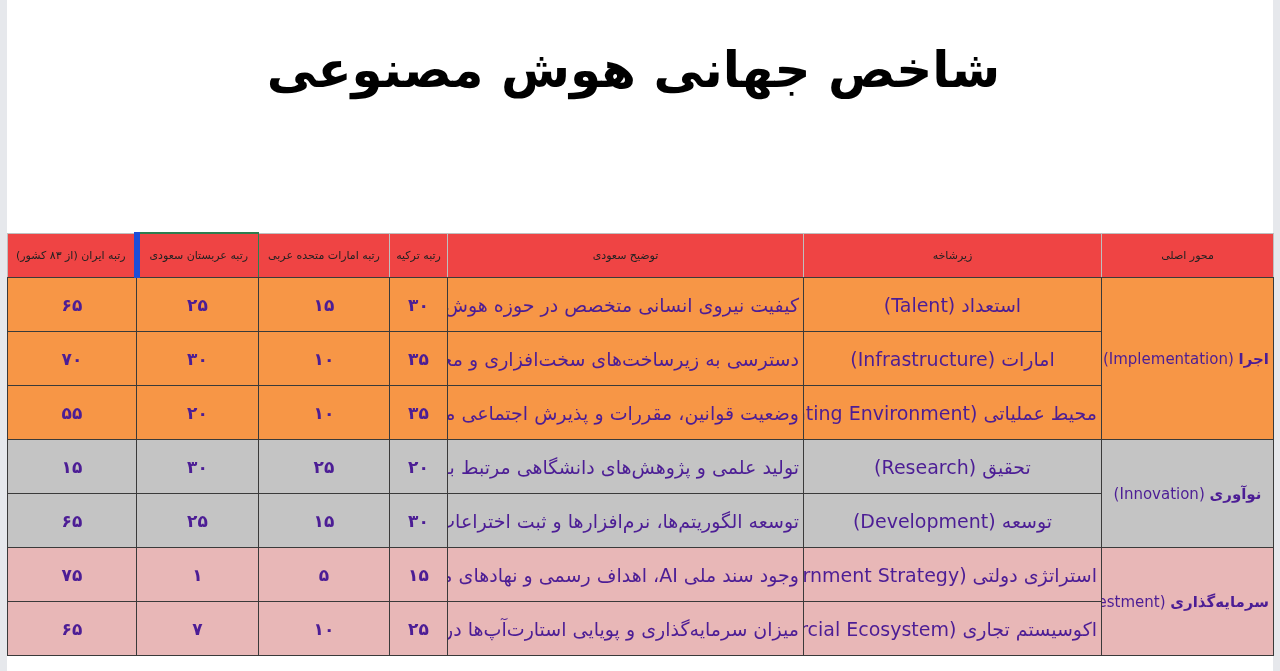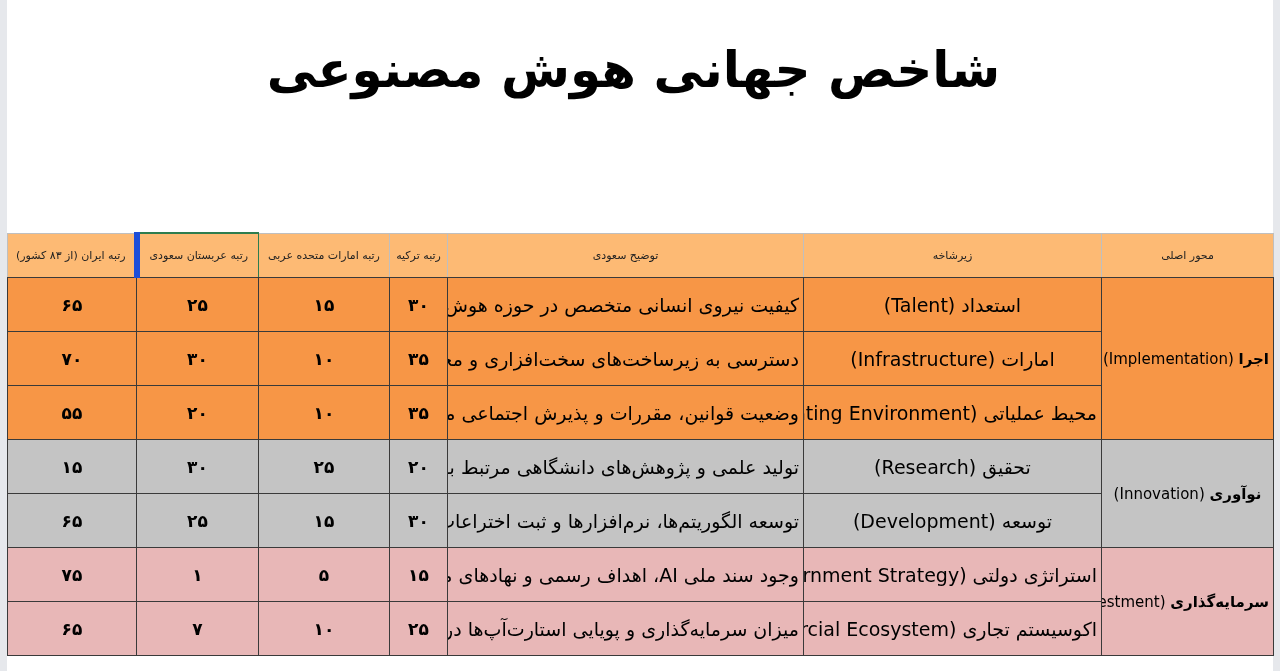--- a/index.html
+++ b/index.html
@@ -18,26 +18,26 @@
   }
   .grid {
     position: absolute; left: 7px; top: 232px; width: 1266px;
     border-collapse: collapse; table-layout: fixed; direction: ltr;
   }
   .grid th, .grid td {
     border: 1px solid #3a3a3a; text-align: center; vertical-align: middle;
     padding: 0 4px; overflow: hidden; white-space: nowrap;
   }
   .grid thead th {
-    height: 43px; background: #fdba74; font-weight: normal;
+    height: 43px; background: #ef4444; font-weight: normal;
     font-size: 11px; color: #222; direction: rtl;
     border-color: #bfbfbf; border-bottom: 1px solid #3a3a3a;
   }
   .grid thead th.selected { border-top: 2px solid #2e7d4f; border-left: 6px solid #1d4ed8; border-right: 1px solid #2e7d4f; }
-  .grid tbody td { height: 53px; font-size: 15px; color: #000000; }
+  .grid tbody td { height: 53px; font-size: 15px; color: #4c1d95; }
   .grid td.num { font-size: 17px; font-weight: bold; direction: rtl; }
   .grid td.desc, .grid td.sub { direction: rtl; font-size: 19px; }
   .grid td.axis { direction: rtl; font-size: 15px; margin-top: 20px; }
   .grid td.axis b { font-weight: bold; }
   tr.g-orange td { background: #f79646; }
   tr.g-gray td { background: #c4c4c4; }
   tr.g-pink td { background: #e8b7b7; }
   td.axis.orange { background: #f79646 !important; }
   td.axis.gray { background: #c4c4c4 !important; }
   td.axis.pink { background: #e8b7b7 !important; }

